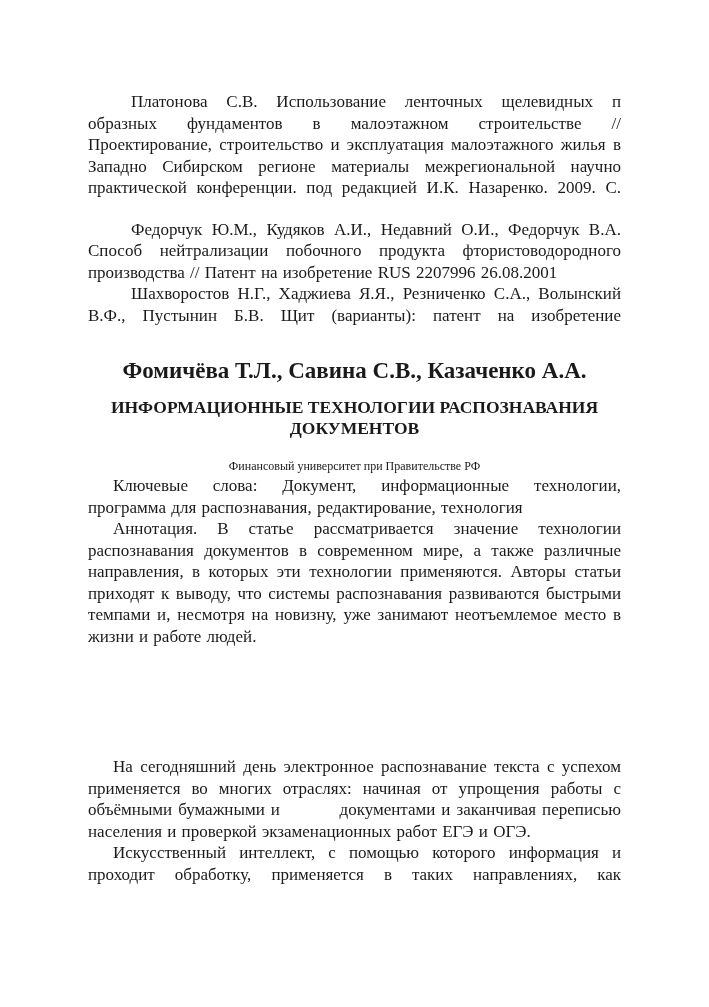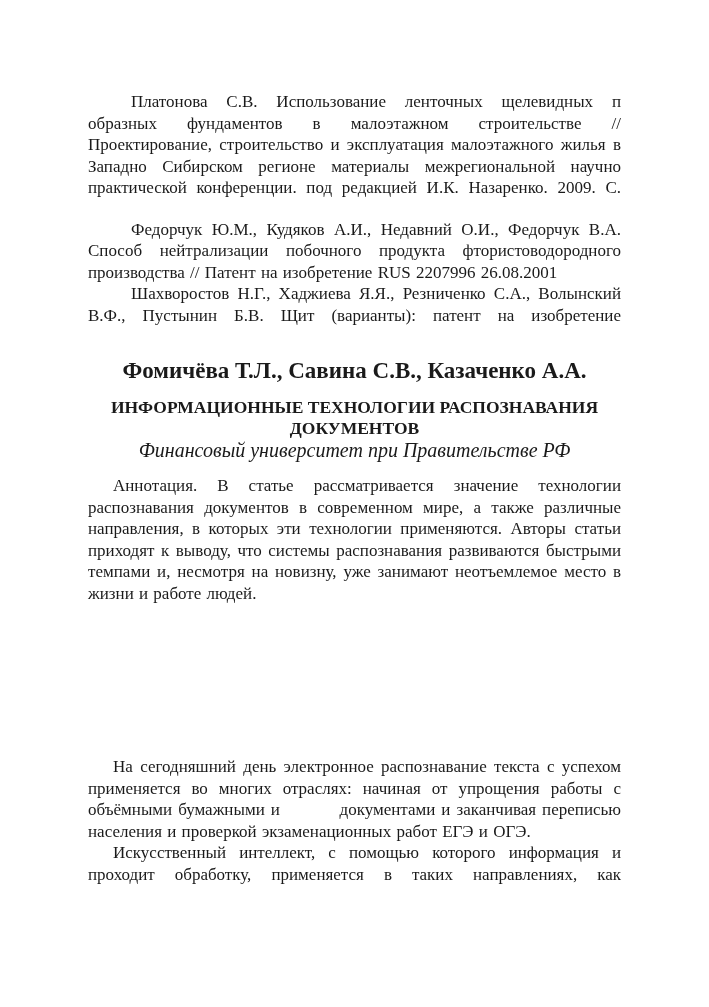--- a/index.html
+++ b/index.html
@@ -44,28 +44,27 @@
   p.para { text-indent: 25px; }
   .gap-top { margin-top: 20px !important; }
   .just-last { text-align-last: justify; }
 
   .authors {
     font-weight: bold;
     font-size: 23px;
     line-height: 21.5px;
   }
   .title {
-    margin: 15px 0 0 0;
+    margin: 15px 0 16px 0;
     font-weight: bold;
     font-size: 17.5px;
     line-height: 21.5px;
   }
   .affiliation {
-    font-style: italic;
-    font-size: 20px;
+    font-size: 12px;
     line-height: 21.5px;
   }
 </style>
 </head>
 <body>
 
 <div class="page">
 
 
   <div class="col refs">
@@ -74,20 +73,21 @@
     <p class="ref just-last">Шахворостов Н.Г., Хаджиева Я.Я., Резниченко С.А., Волынский В.Ф., Пустынин Б.В. Щит (варианты): патент на изобретение</p>
   </div>
 
   <div class="col article-head">
     <div class="authors">Фомичёва Т.Л., Савина С.В., Казаченко А.А.</div>
     <h1 class="title">ИНФОРМАЦИОННЫЕ ТЕХНОЛОГИИ РАСПОЗНАВАНИЯ ДОКУМЕНТОВ</h1>
     <div class="affiliation">Финансовый университет при Правительстве РФ</div>
   </div>
 
   <div class="col meta">
+    <p class="para">Ключевые слова: Документ, информационные технологии, программа для распознавания, редактирование, технология</p>
     <p class="para">Аннотация. В статье рассматривается значение технологии распознавания документов в современном мире, а также различные направления, в которых эти технологии применяются. Авторы статьи приходят к выводу, что системы распознавания развиваются быстрыми темпами и, несмотря на новизну, уже занимают неотъемлемое место в жизни и работе людей.</p>
   </div>
 
   <div class="col bodytext">
     <p class="para">На сегодняшний день электронное распознавание текста с успехом применяется во многих отраслях: начиная от упрощения работы с объёмными бумажными и &nbsp;&nbsp;&nbsp;&nbsp;&nbsp;&nbsp;&nbsp;&nbsp; документами и заканчивая переписью населения и проверкой экзаменационных работ ЕГЭ и ОГЭ.</p>
     <p class="para just-last">Искусственный интеллект, с помощью которого информация и проходит обработку, применяется в таких направлениях, как</p>
   </div>
 
 </div>
 

